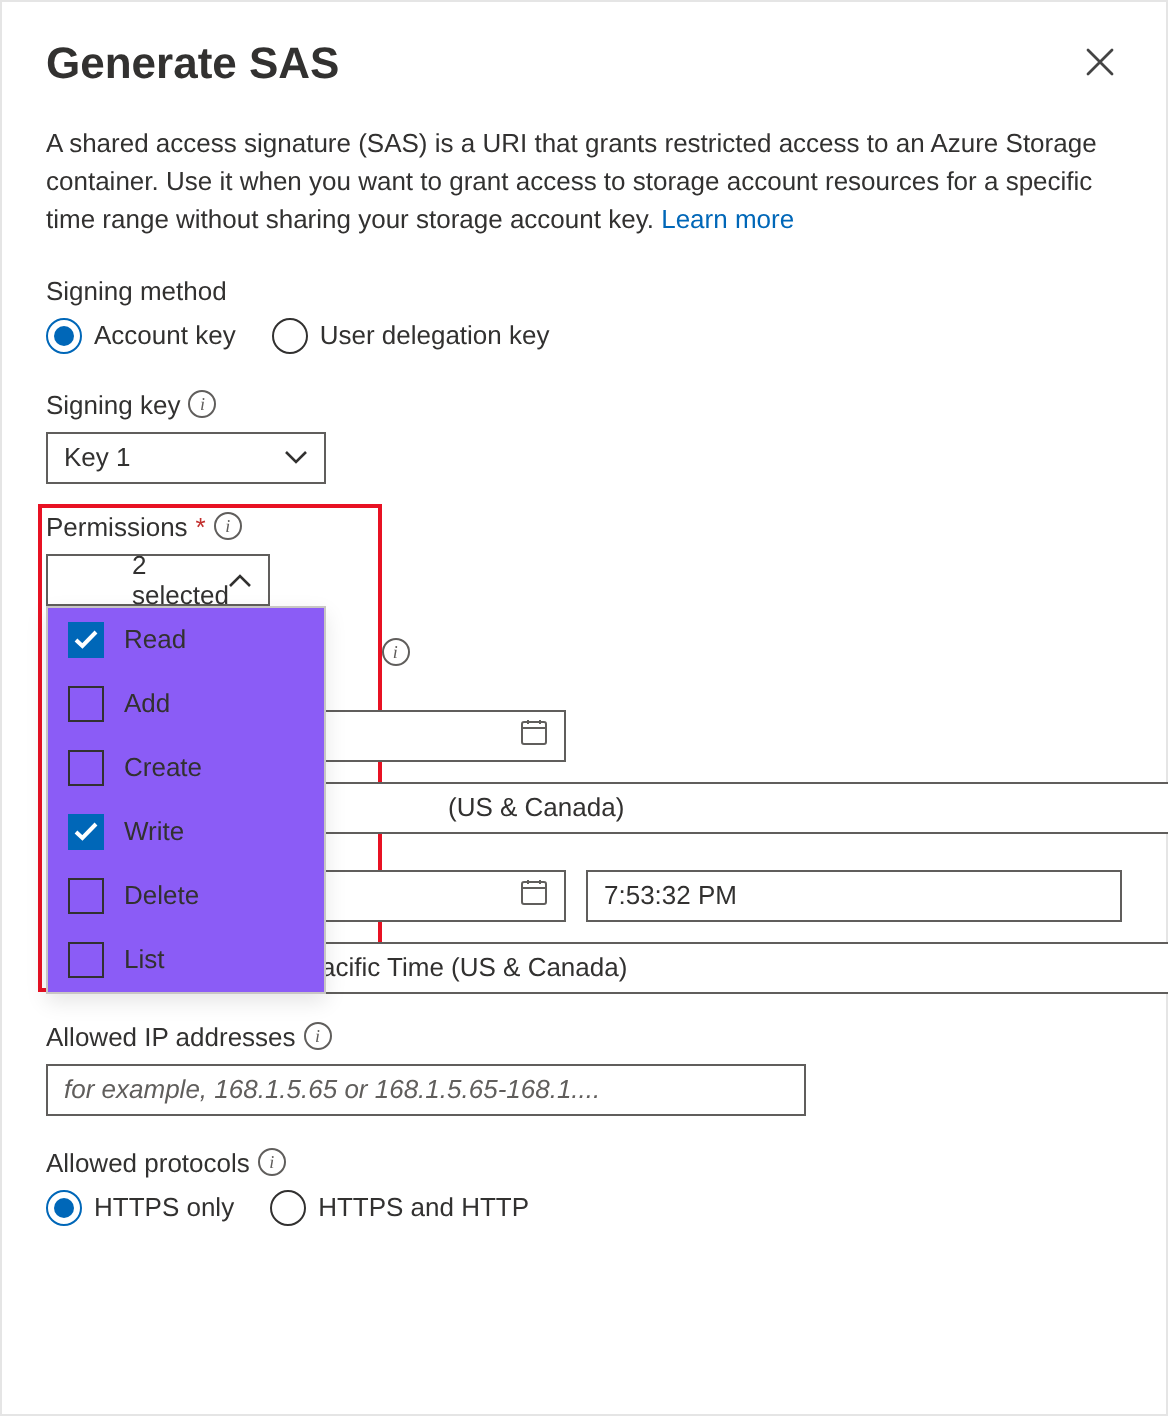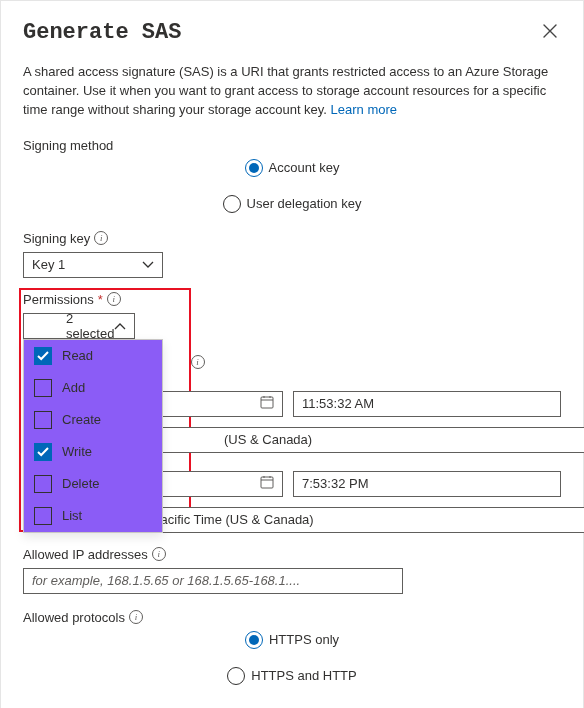--- a/index.html
+++ b/index.html
@@ -21,21 +21,20 @@
   .title-row {
     display: flex;
     align-items: center;
     justify-content: space-between;
     margin-bottom: 18px;
   }
   h1 {
     font-size: 22px;
     font-weight: 600;
     margin: 0;
-    font-family: Liberation Mono, monospace;
   }
   .close-btn {
     font-size: 18px;
     line-height: 1;
     cursor: pointer;
     color: #444;
     background: none; border: none;
     padding: 4px;
   }
   .desc {
@@ -63,21 +62,20 @@
     color: #605e5c;
     font-style: italic;
     font-family: Georgia, serif;
   }
   
   .radio-row {
     display: flex;
     gap: 18px;
     align-items: center;
     margin-bottom: 18px;
-    flex-direction: column;
   }
   .radio {
     display: flex;
     align-items: center;
     gap: 6px;
     cursor: pointer;
     font-size: 13px;
   }
   .radio .circle {
     width: 18px; height: 18px;
@@ -352,23 +350,20 @@
     <div class="row">
       <div class="date-input">
         <span class="cal-icon">
           <svg width="14" height="14" viewBox="0 0 14 14">
               <rect x="1" y="2" width="12" height="11" rx="1" fill="none" stroke="#605e5c" stroke-width="1"></rect>
               <line x1="1" y1="5" x2="13" y2="5" stroke="#605e5c" stroke-width="1"></line>
               <line x1="4" y1="1" x2="4" y2="3" stroke="#605e5c" stroke-width="1"></line>
               <line x1="10" y1="1" x2="10" y2="3" stroke="#605e5c" stroke-width="1"></line>
             </svg>
         </span>
-      </div>
-      <div class="time-input">
-        <span>11:53:32 AM</span>
       </div>
     </div>
     <div class="tz-select first tz-hidden-text">
       <span style="padding-left:148px;">(US &amp; Canada)</span>
       <span class="chev">
         <svg width="12" height="8" viewBox="0 0 12 8">
             <path d="M1 1 L6 6 L11 1" stroke="#323130" stroke-width="1.3" fill="none"></path>
           </svg>
       </span>
     </div>

